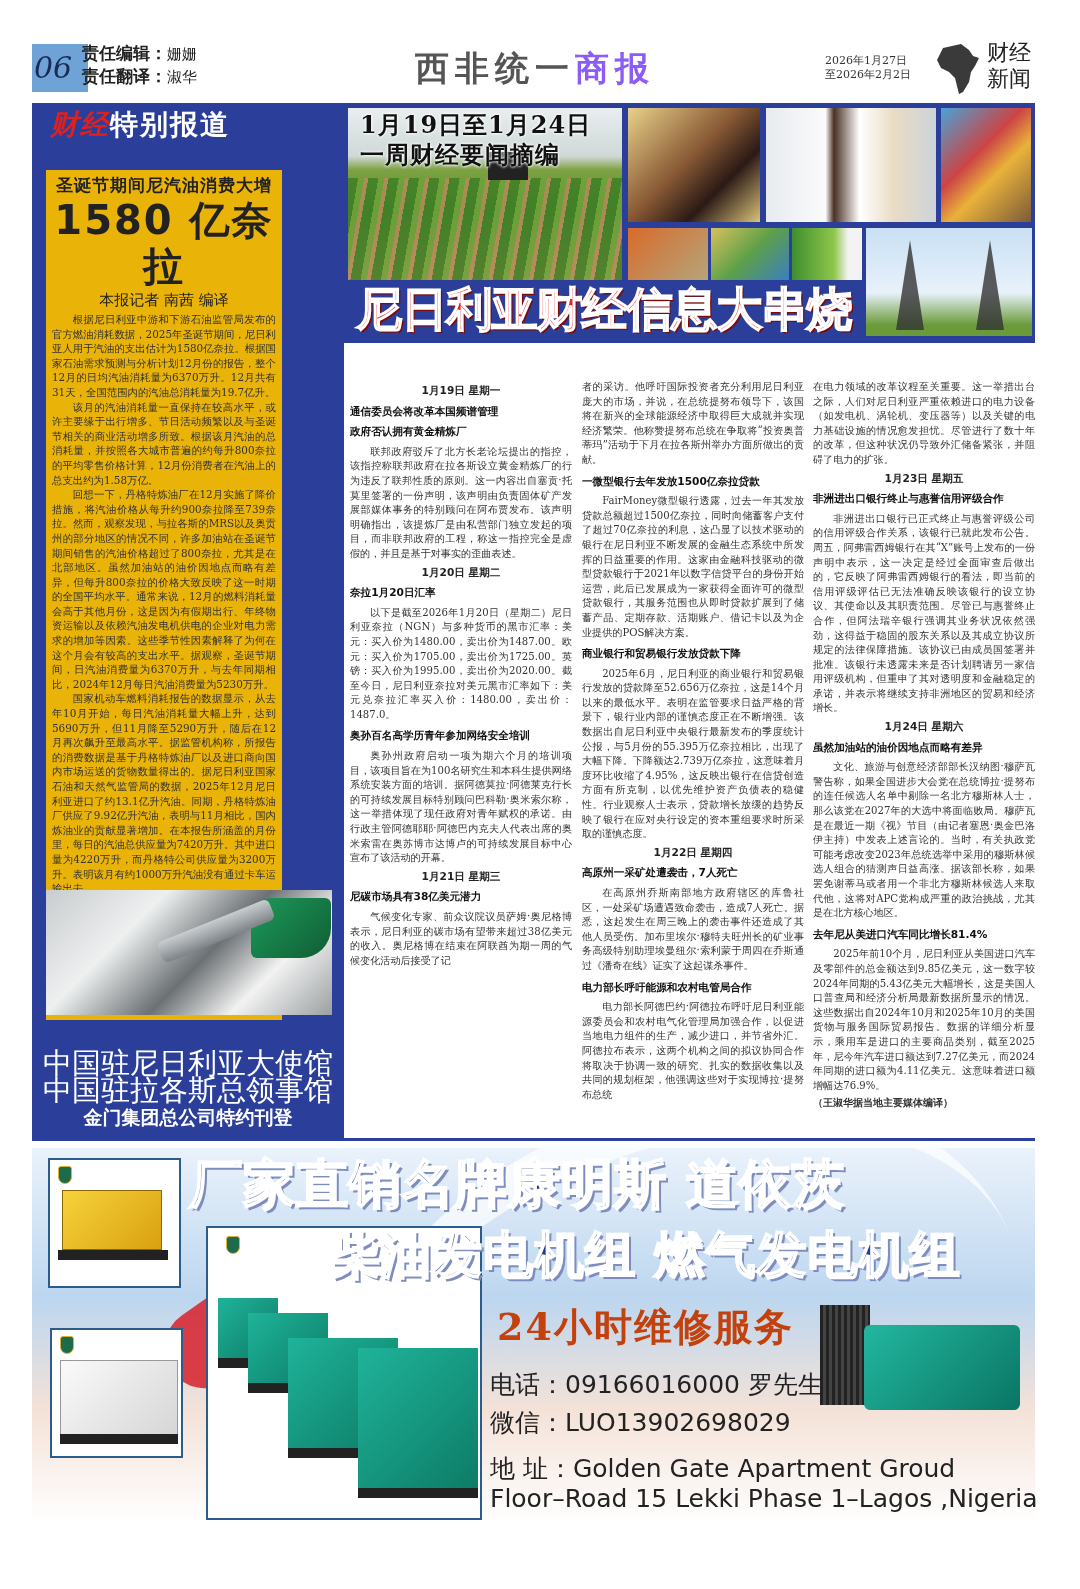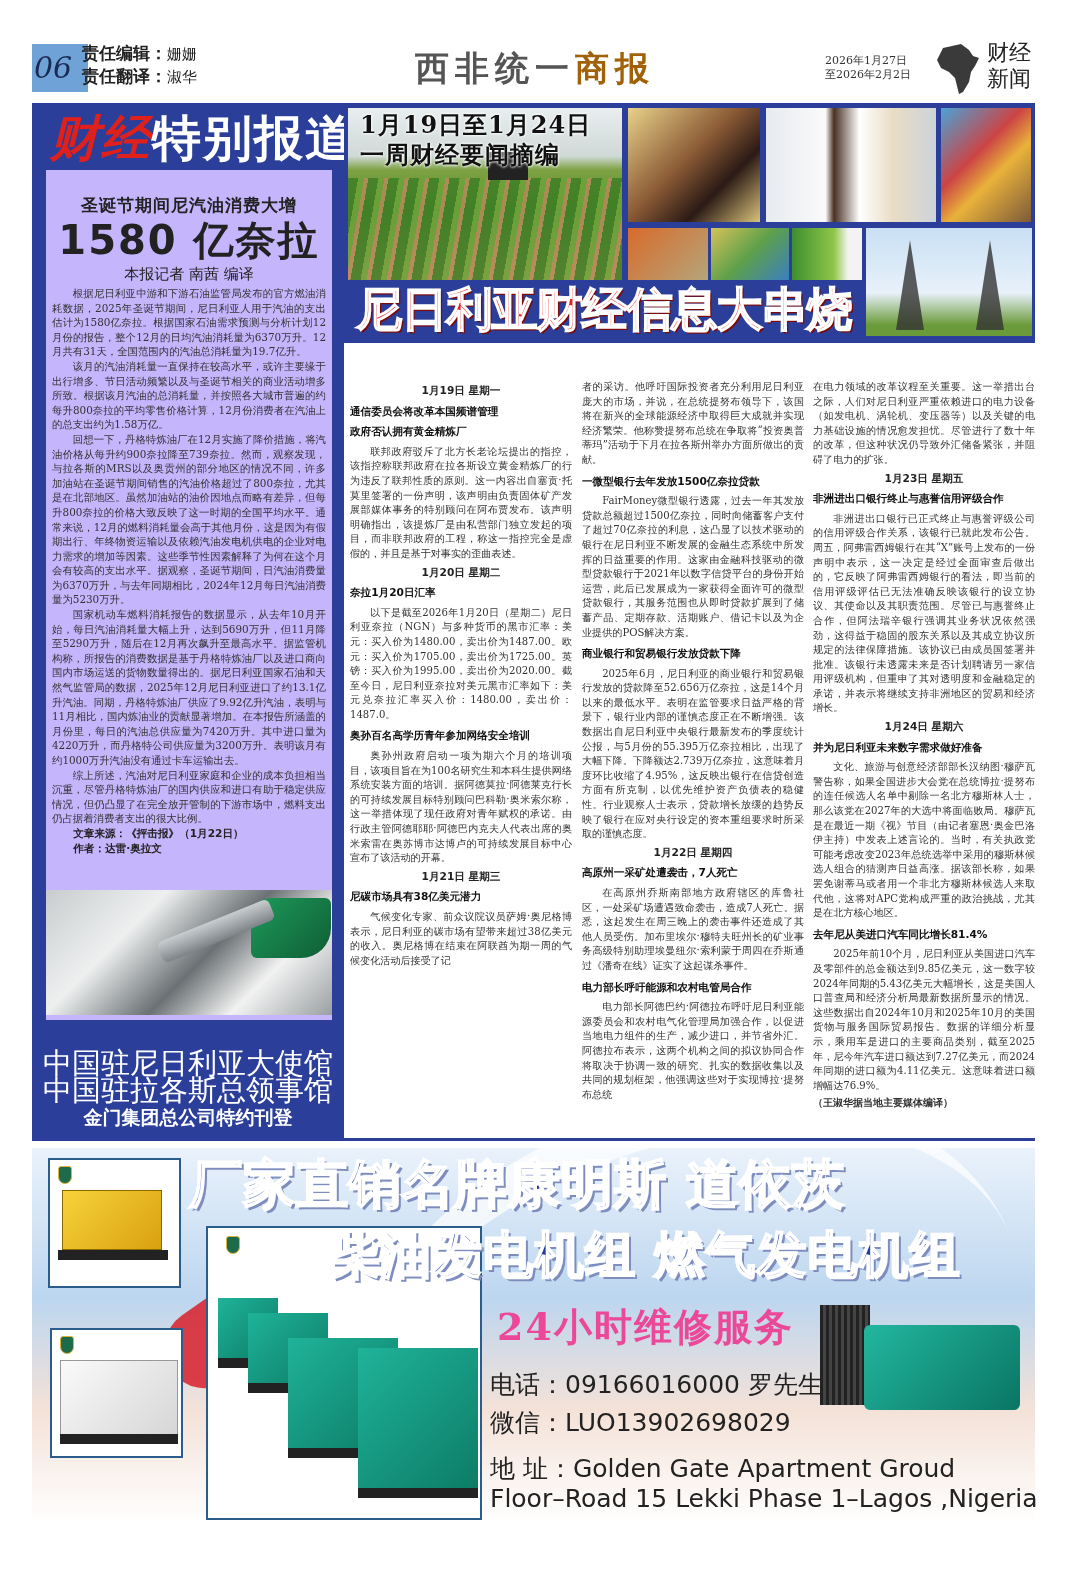--- a/index.html
+++ b/index.html
@@ -2,30 +2,30 @@
 <html><head>
 <meta charset="utf-8">
 <style>
   * { box-sizing: border-box; margin: 0; padding: 0; }
   body { width: 1080px; height: 1589px; background: #fff; font-family: "DejaVu Serif", "Liberation Serif", serif; color: #222; position: relative; overflow: hidden; }
   .hdr { position: absolute; left: 0; top: 0; width: 1080px; height: 100px; background: #fff; }
   .pagenum { position: absolute; left: 32px; top: 44px; width: 56px; height: 48px; background: #6fa3d8; font-family: "DejaVu Serif", serif; font-style: italic; font-size: 30px; color: #1a2a55; line-height: 48px; text-indent: 2px; }
   .editors { position: absolute; left: 82px; top: 42px; font-family: "DejaVu Sans", sans-serif; font-size: 17px; line-height: 22px; font-weight: bold; color: #222; }
   .editors .nm { font-weight: normal; font-size: 15px; text-align: right; }
   .masthead { position: absolute; left: 415px; top: 46px; font-family: "DejaVu Serif", serif; font-size: 34px; font-weight: bold; color: #555; letter-spacing: 6px; }
-  .masthead .accent { color: #a16207; }
+  .masthead .accent { color: #8b5cf6; }
   .dates { position: absolute; left: 825px; top: 54px; font-size: 11px; line-height: 14px; color: #333; }
   .africa { position: absolute; left: 935px; top: 42px; width: 46px; height: 54px; }
   .section-label { position: absolute; left: 987px; top: 40px; font-family: "DejaVu Sans", sans-serif; font-size: 22px; line-height: 26px; color: #222; }
 
   .main-frame { position: absolute; left: 32px; top: 103px; width: 1003px; height: 1038px; background: #2a3e9a; }
   .left-col { position: absolute; left: 32px; top: 103px; width: 312px; height: 1038px; background: #2a3e9a; }
-  .special { position: absolute; left: 50px; top: 106px; font-family: "DejaVu Sans", sans-serif; font-size: 49px; font-weight: bold; color: #fff; letter-spacing: 2px; }
+  .special { position: absolute; left: 50px; top: 106px; font-family: "DejaVu Sans", sans-serif; font-size: 28px; font-weight: bold; color: #fff; letter-spacing: 2px; }
   .special .red { color: #e0211b; font-family: "DejaVu Serif", serif; font-style: italic; }
-  .article-box { position: absolute; left: 46px; top: 170px; width: 286px; height: 850px; background: #c4b5fd; padding: 20px 6px; }
+  .article-box { position: absolute; left: 46px; top: 170px; width: 236px; height: 850px; background: #eab308; padding: 0 6px; }
   .subhead { font-size: 17px; font-weight: bold; text-align: center; margin-top: 4px; letter-spacing: 1px; }
   .bighead { font-family: "DejaVu Sans", sans-serif; font-size: 40px; font-weight: bold; text-align: center; line-height: 46px; letter-spacing: 2px; }
   .byline { text-align: center; font-size: 15px; margin: 2px 0 2px; }
   .body-text { font-size: 10.4px; line-height: 14.6px; text-align: justify; color: #333; }
   .body-text p { text-indent: 2em; }
   .source { font-family: "DejaVu Sans", sans-serif; font-weight: bold; font-size: 10.6px; line-height: 14.6px; padding-left: 2em; }
   .pump-photo { position: absolute; left: 46px; top: 890px; width: 286px; height: 125px; background: linear-gradient(135deg,#c9ccce 0%,#eef0f0 30%,#6b7174 55%,#f2f2f2 75%,#9aa0a2 100%); overflow: hidden; }
   .pump-photo .nozzle { position: absolute; left: 110px; top: 30px; width: 120px; height: 22px; background: linear-gradient(#c9cdd0,#7d8488); transform: rotate(-22deg); border-radius: 6px; }
   .pump-photo .handle { position: absolute; left: 205px; top: 8px; width: 80px; height: 60px; background: linear-gradient(135deg,#1d9a5a,#0f5d35); border-radius: 20px 6px 30px 6px; }
   .sponsor { position: absolute; left: 32px; top: 1050px; width: 312px; text-align: center; font-family: "DejaVu Sans", sans-serif; color: #fff; }
@@ -68,21 +68,21 @@
   .gen-yellow .body { position: absolute; left: 12px; top: 30px; width: 100px; height: 60px; background: linear-gradient(135deg,#f7d23a,#d9a10f); border: 1px solid #8a6a00; }
   .gen-yellow .chassis { position: absolute; left: 8px; top: 90px; width: 110px; height: 10px; background: #222; }
   .gen-white { left: 50px; top: 1328px; width: 133px; height: 130px; }
   .gen-white .body { position: absolute; left: 8px; top: 30px; width: 118px; height: 76px; background: linear-gradient(135deg,#fafafa,#d6d6d6); border: 1px solid #999; }
   .gen-white .base { position: absolute; left: 8px; top: 104px; width: 118px; height: 10px; background: #222; }
   .gen-green { left: 206px; top: 1226px; width: 276px; height: 294px; }
   .gen-green .row { position: absolute; height: 70px; background: linear-gradient(135deg,#1fb39a,#0d7c66); border-bottom: 10px solid #222; }
   .gen-big { position: absolute; left: 820px; top: 1305px; width: 200px; height: 115px; }
   .gen-big .rad { position: absolute; left: 0; top: 0; width: 50px; height: 100px; background: repeating-linear-gradient(90deg,#222 0 3px,#444 3px 6px); }
   .gen-big .engine { position: absolute; left: 44px; top: 20px; width: 156px; height: 85px; background: linear-gradient(135deg,#22b7a0,#0a7563); border-radius: 6px; }
-  .ad-service { position: absolute; left: 497px; top: 1302px; font-family: "DejaVu Serif", serif; font-size: 38px; font-weight: bold; color: #ec4899; letter-spacing: 2px; }
+  .ad-service { position: absolute; left: 497px; top: 1302px; font-family: "DejaVu Serif", serif; font-size: 38px; font-weight: bold; color: #c2410c; letter-spacing: 2px; }
   .ad-contact { position: absolute; left: 490px; font-family: "DejaVu Sans", sans-serif; font-size: 25px; color: #222; white-space: nowrap; }
   .logo-badge { position: absolute; width: 14px; height: 18px; background: #1d6b4a; border-radius: 3px 3px 7px 7px; border: 1px solid #d9b23a; }
 </style>
 </head>
 <body>
 
 <div class="hdr">
   <div class="pagenum">06</div>
   <div class="editors">
     <div><span>责任编辑：</span><span class="nm">姗姗</span></div>
@@ -181,21 +181,21 @@
     <p class="p">在高原州乔斯南部地方政府辖区的库鲁社区，一处采矿场遭遇致命袭击，造成7人死亡。据悉，这起发生在周三晚上的袭击事件还造成了其他人员受伤。加布里埃尔·穆特夫旺州长的矿业事务高级特别助理埃曼纽尔·索利蒙于周四在乔斯通过《潘奇在线》证实了这起谋杀事件。</p>
     <div class="hl">电力部长呼吁能源和农村电管局合作</div>
     <p class="p">电力部长阿德巴约·阿德拉布呼吁尼日利亚能源委员会和农村电气化管理局加强合作，以促进当地电力组件的生产，减少进口，并节省外汇。阿德拉布表示，这两个机构之间的拟议协同合作将取决于协调一致的研究、扎实的数据收集以及共同的规划框架，他强调这些对于实现博拉·提努布总统</p>
   </div>
 <div class="col col3">
     <p class="" style="text-indent: 0px;">在电力领域的改革议程至关重要。这一举措出台之际，人们对尼日利亚严重依赖进口的电力设备（如发电机、涡轮机、变压器等）以及关键的电力基础设施的情况愈发担忧。尽管进行了数十年的改革，但这种状况仍导致外汇储备紧张，并阻碍了电力的扩张。</p>
     <div class="day">1月23日 星期五</div>
     <div class="hl">非洲进出口银行终止与惠誉信用评级合作</div>
     <p class="p">非洲进出口银行已正式终止与惠誉评级公司的信用评级合作关系，该银行已就此发布公告。周五，阿弗雷西姆银行在其“X”账号上发布的一份声明中表示，这一决定是经过全面审查后做出的，它反映了阿弗雷西姆银行的看法，即当前的信用评级评估已无法准确反映该银行的设立协议、其使命以及其职责范围。尽管已与惠誉终止合作，但阿法瑞辛银行强调其业务状况依然强劲，这得益于稳固的股东关系以及其成立协议所规定的法律保障措施。该协议已由成员国签署并批准。该银行未透露未来是否计划聘请另一家信用评级机构，但重申了其对透明度和金融稳定的承诺，并表示将继续支持非洲地区的贸易和经济增长。</p>
     <div class="day">1月24日 星期六</div>
-    <div class="hl">并为尼日利亚未来数字需求做好准备</div>
+    <div class="hl">虽然加油站的油价因地点而略有差异</div>
     <p class="p">文化、旅游与创意经济部部长汉纳图·穆萨瓦警告称，如果全国进步大会党在总统博拉·提努布的连任候选人名单中剔除一名北方穆斯林人士，那么该党在2027年的大选中将面临败局。穆萨瓦是在最近一期《视》节目（由记者塞恩·奥金巴洛伊主持）中发表上述言论的。当时，有关执政党可能考虑改变2023年总统选举中采用的穆斯林候选人组合的猜测声日益高涨。据该部长称，如果罢免谢蒂马或者用一个非北方穆斯林候选人来取代他，这将对APC党构成严重的政治挑战，尤其是在北方核心地区。</p>
     <div class="hl">去年尼从美进口汽车同比增长81.4%</div>
     <p class="p">2025年前10个月，尼日利亚从美国进口汽车及零部件的总金额达到9.85亿美元，这一数字较2024年同期的5.43亿美元大幅增长，这是美国人口普查局和经济分析局最新数据所显示的情况。这些数据出自2024年10月和2025年10月的美国货物与服务国际贸易报告。数据的详细分析显示，乘用车是进口的主要商品类别，截至2025年，尼今年汽车进口额达到7.27亿美元，而2024年同期的进口额为4.11亿美元。这意味着进口额增幅达76.9%。</p>
     <div class="credit">（王淑华据当地主要媒体编译）</div>
   </div>
 
 <div class="ad">
   <div class="ribbon"></div>
   <div class="swoosh"></div>
 </div>

